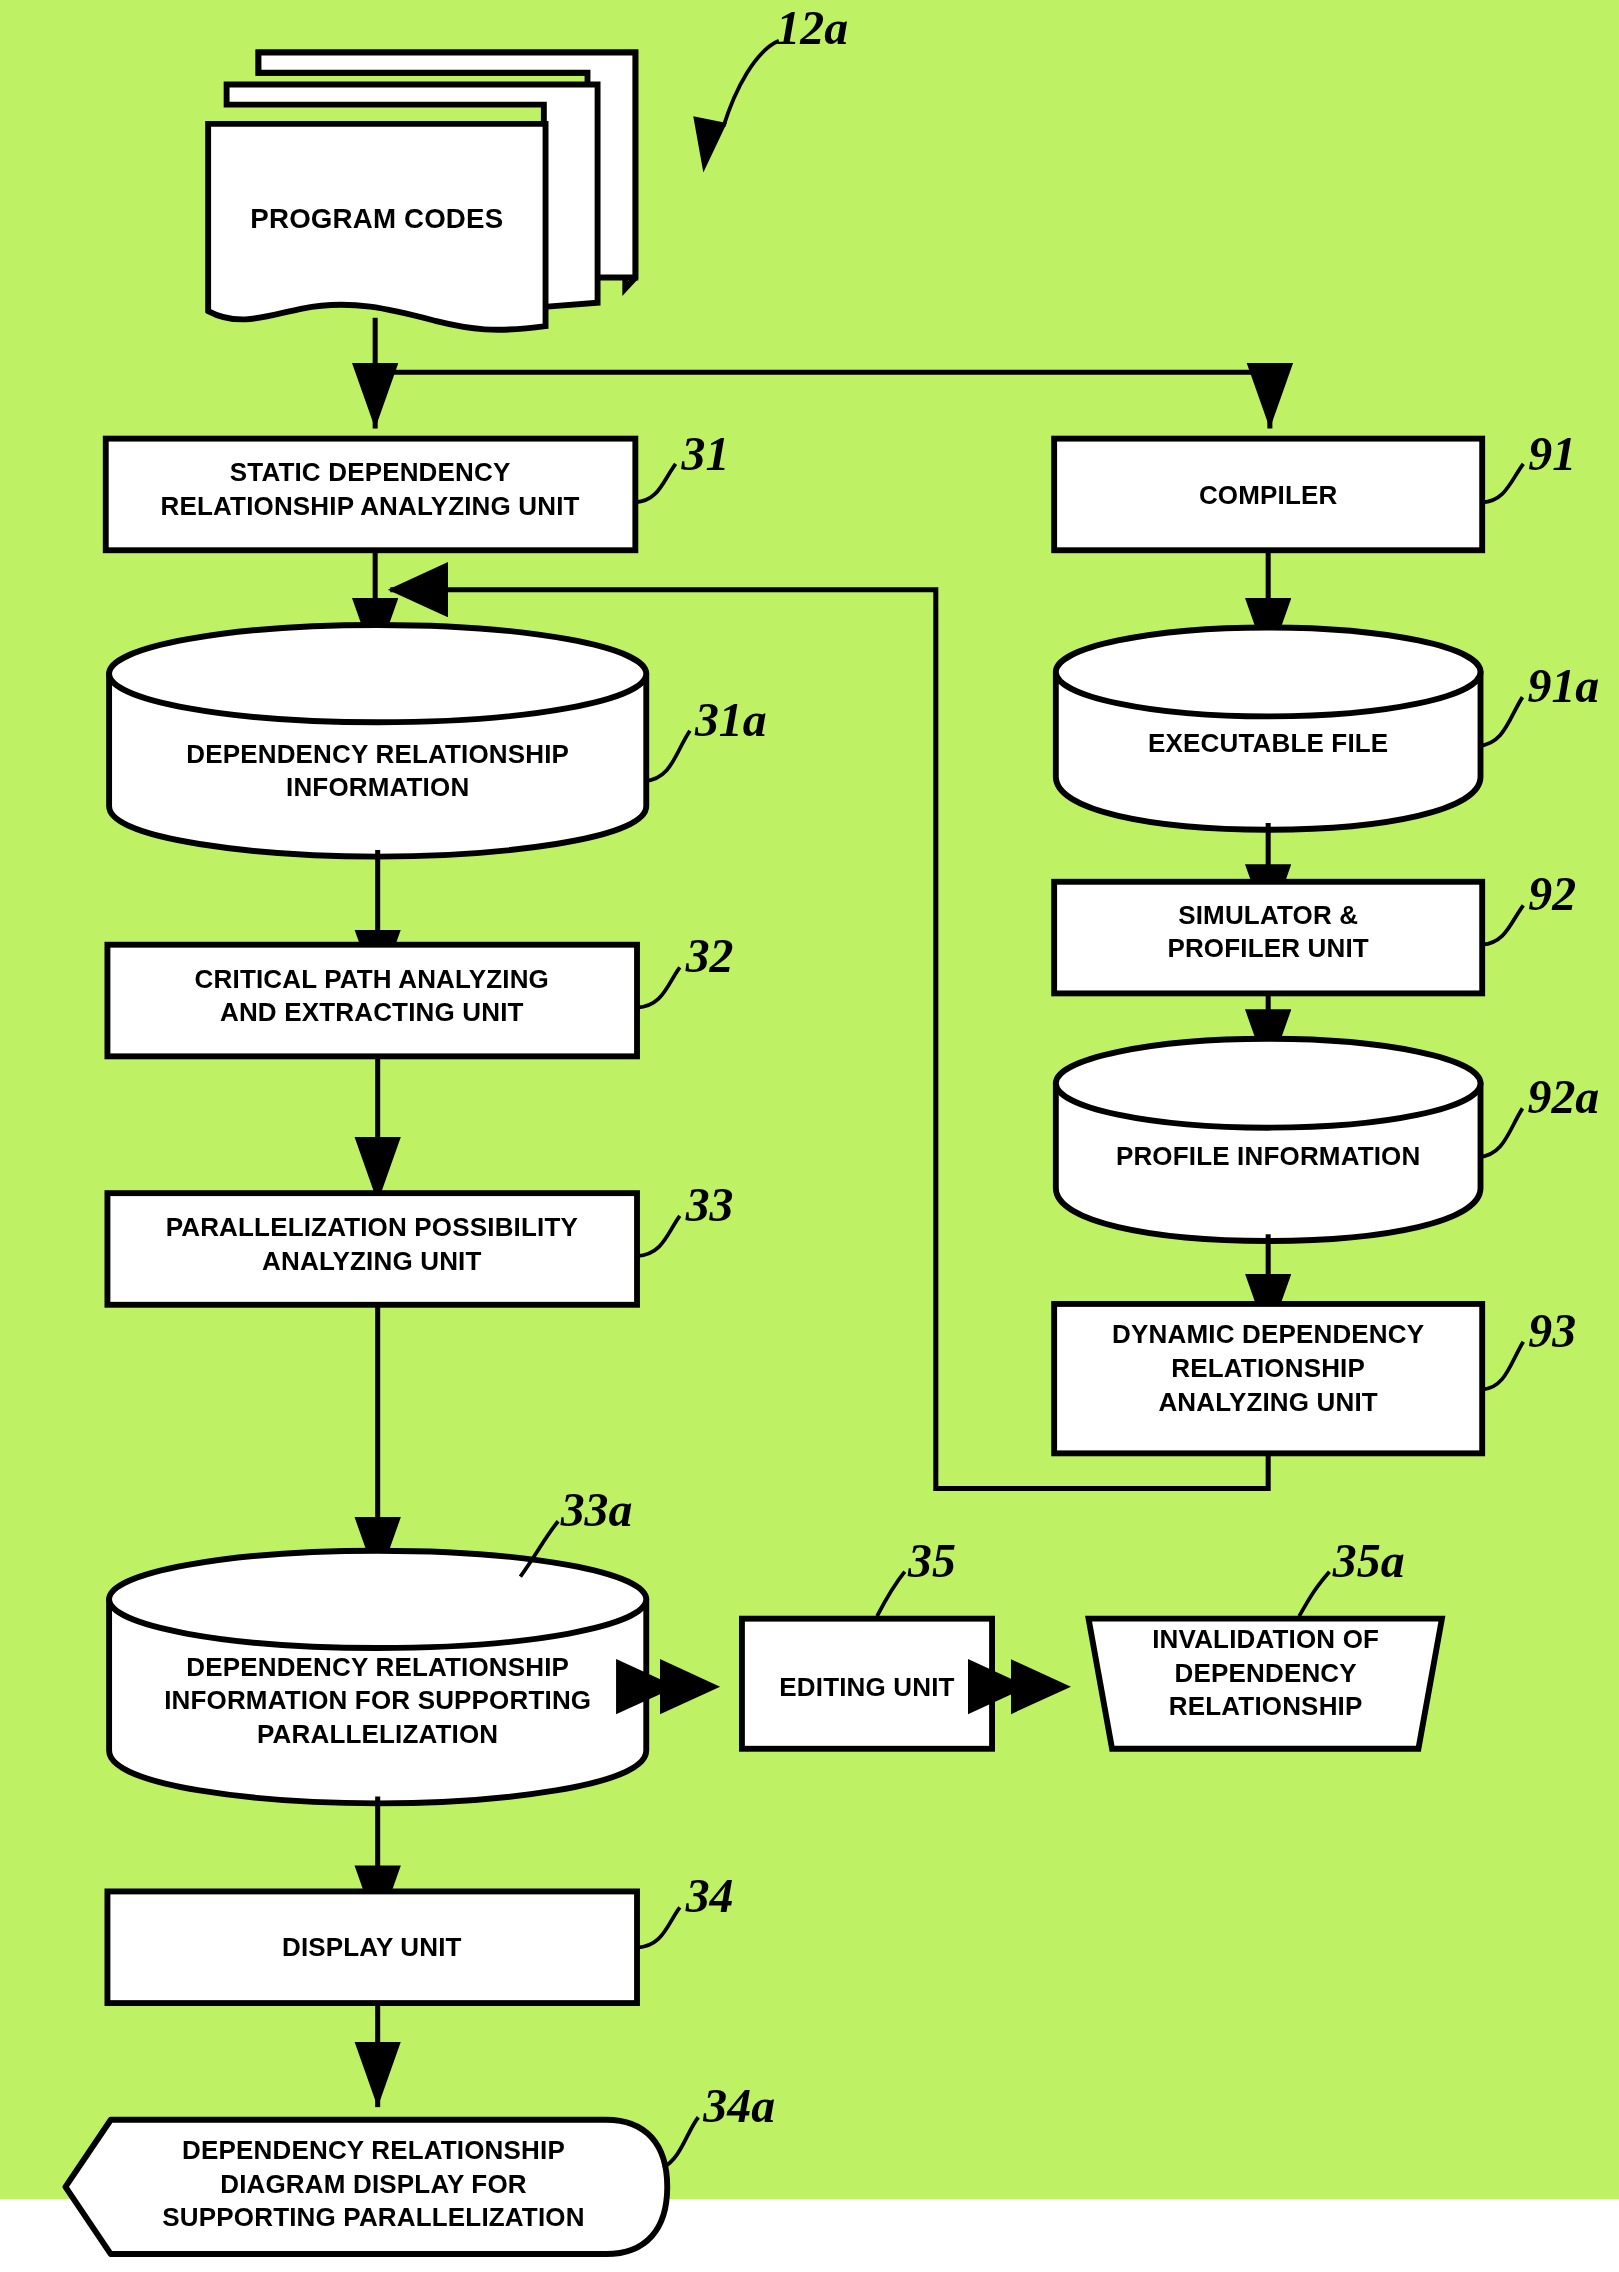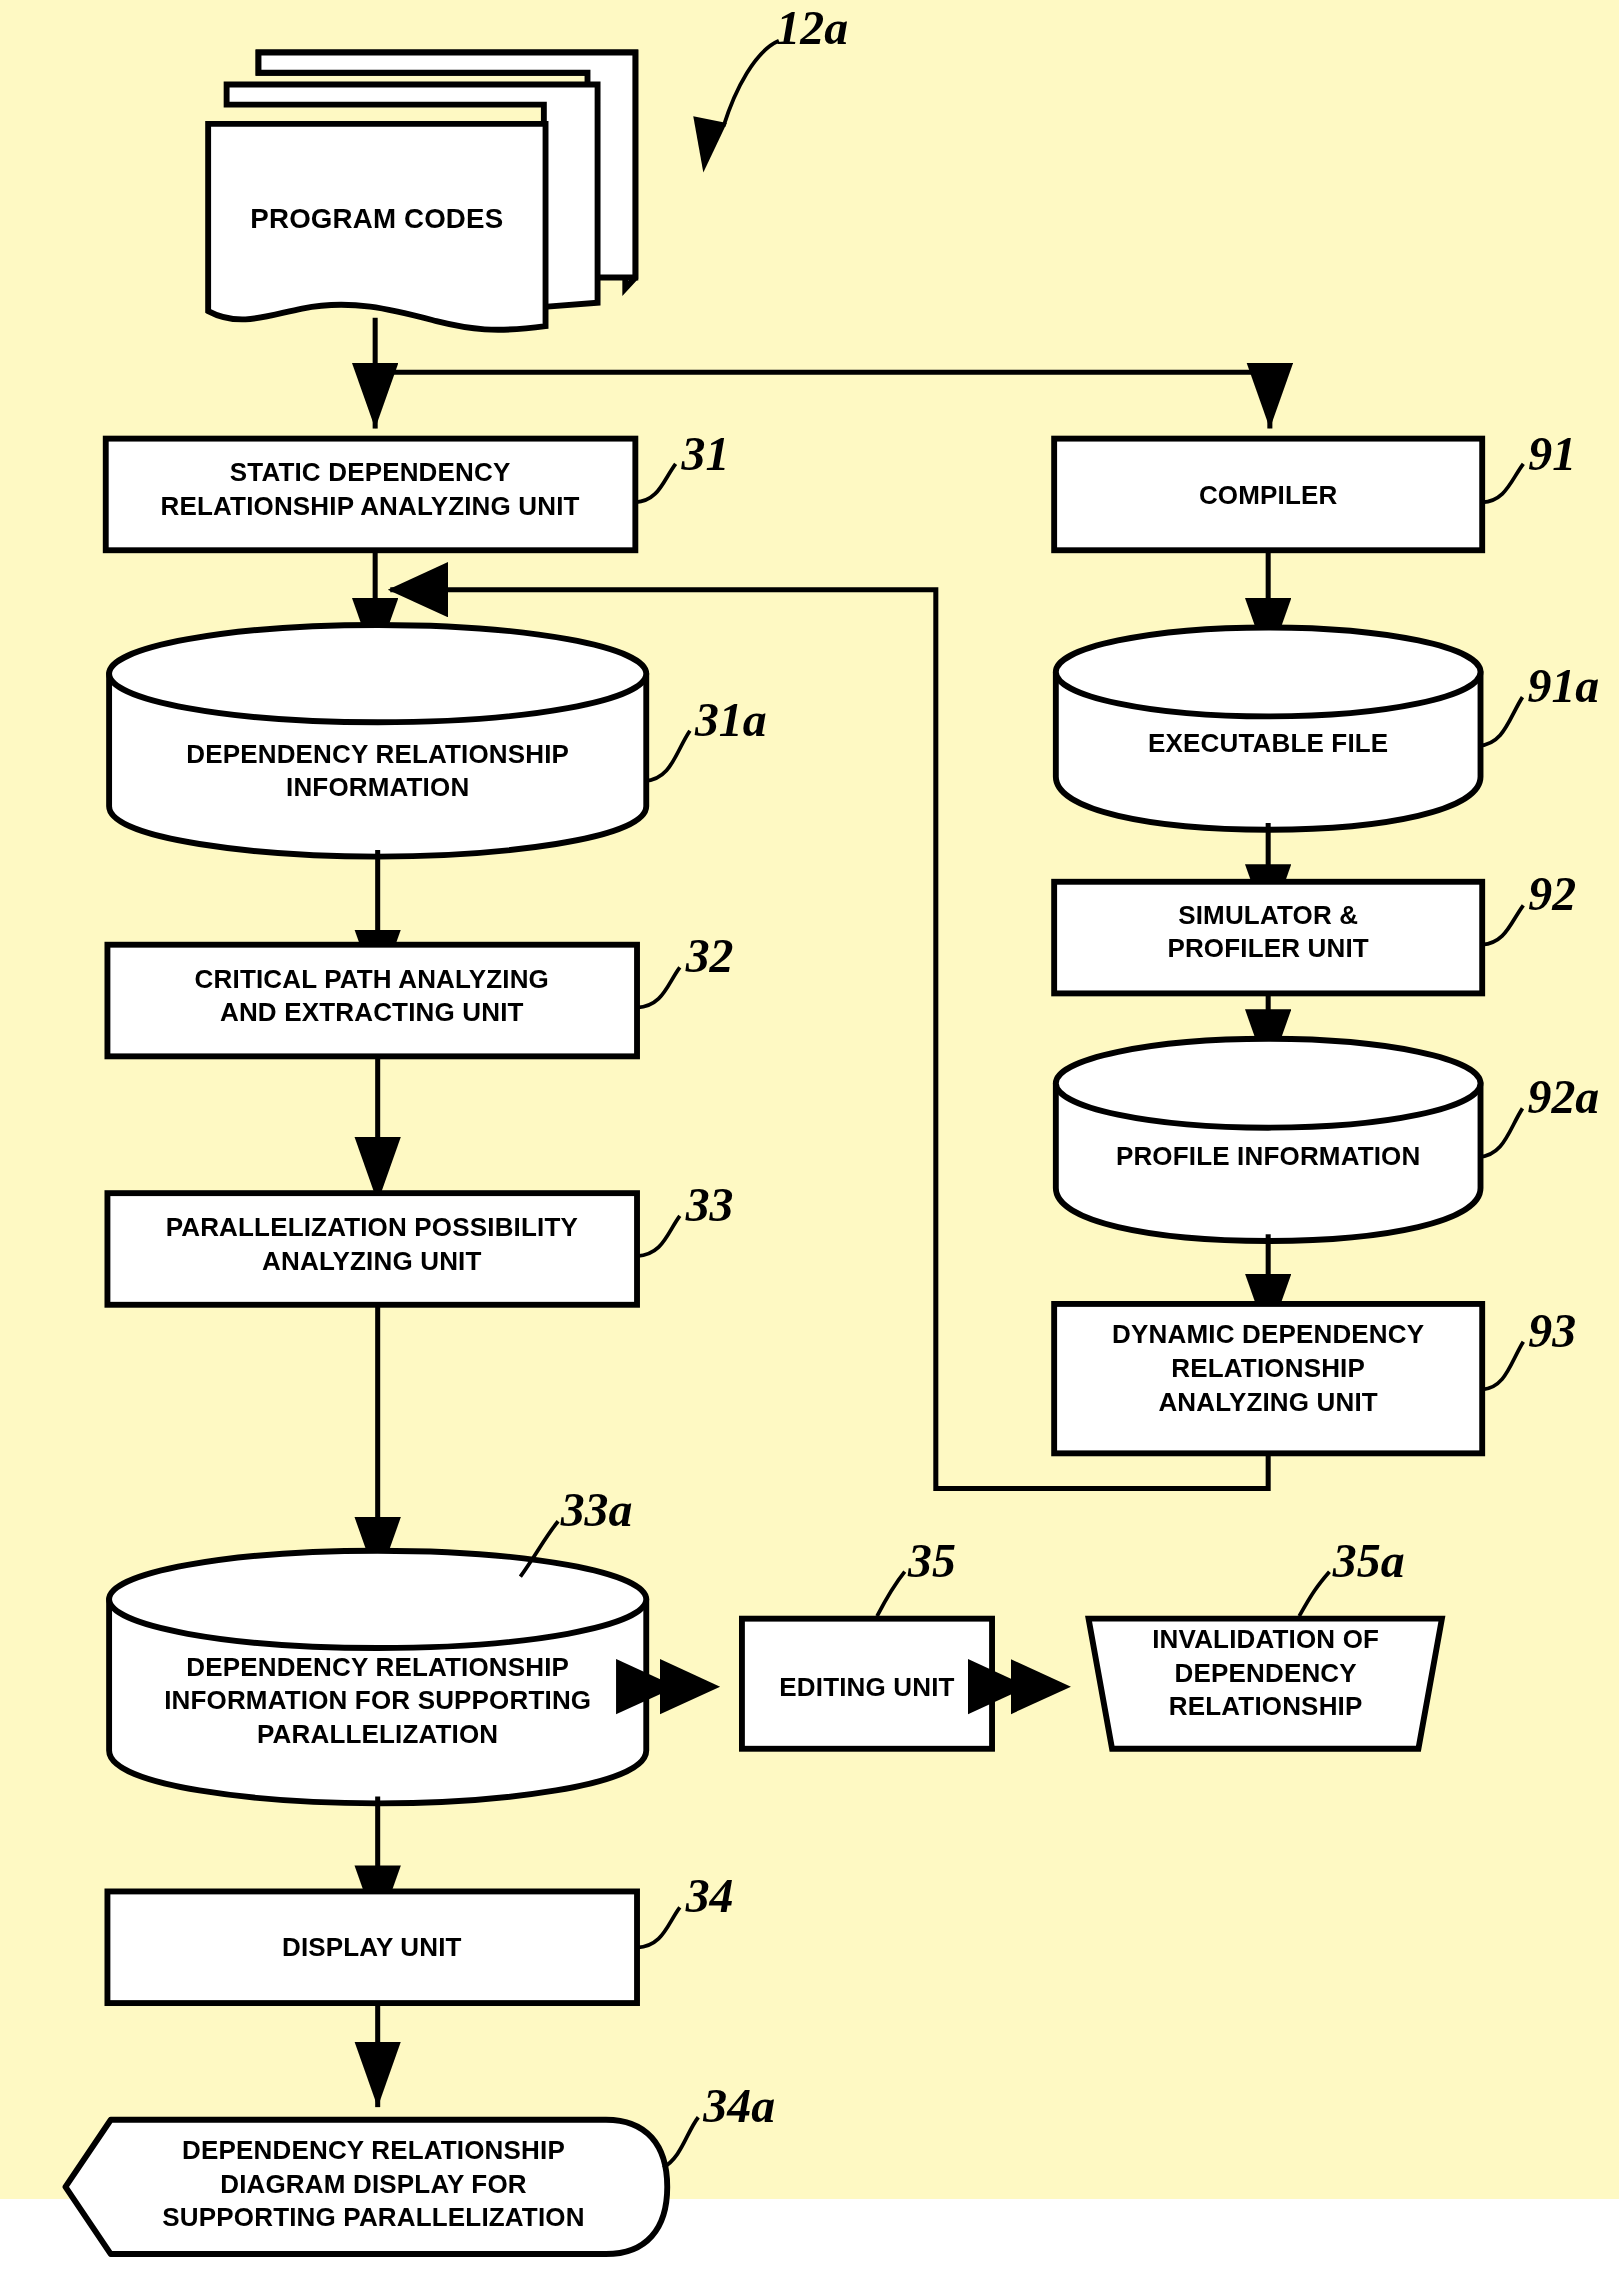--- a/index.html
+++ b/index.html
@@ -10,21 +10,21 @@
   body {
     width: 1619px;
     height: 2273px;
     overflow: hidden;
     font-family: "Liberation Sans", sans-serif;
   }
   #diagram-root {
     position: relative;
     width: 1619px;
     height: 2199px;
-    background: #fef9c3;
+    background: #bef264;
   }
   svg#flow {
     position: absolute;
     top: 0;
     left: 0;
     width: 1619px;
     height: 2273px;
   }
   .shape-stroke {
     fill: #ffffff;

